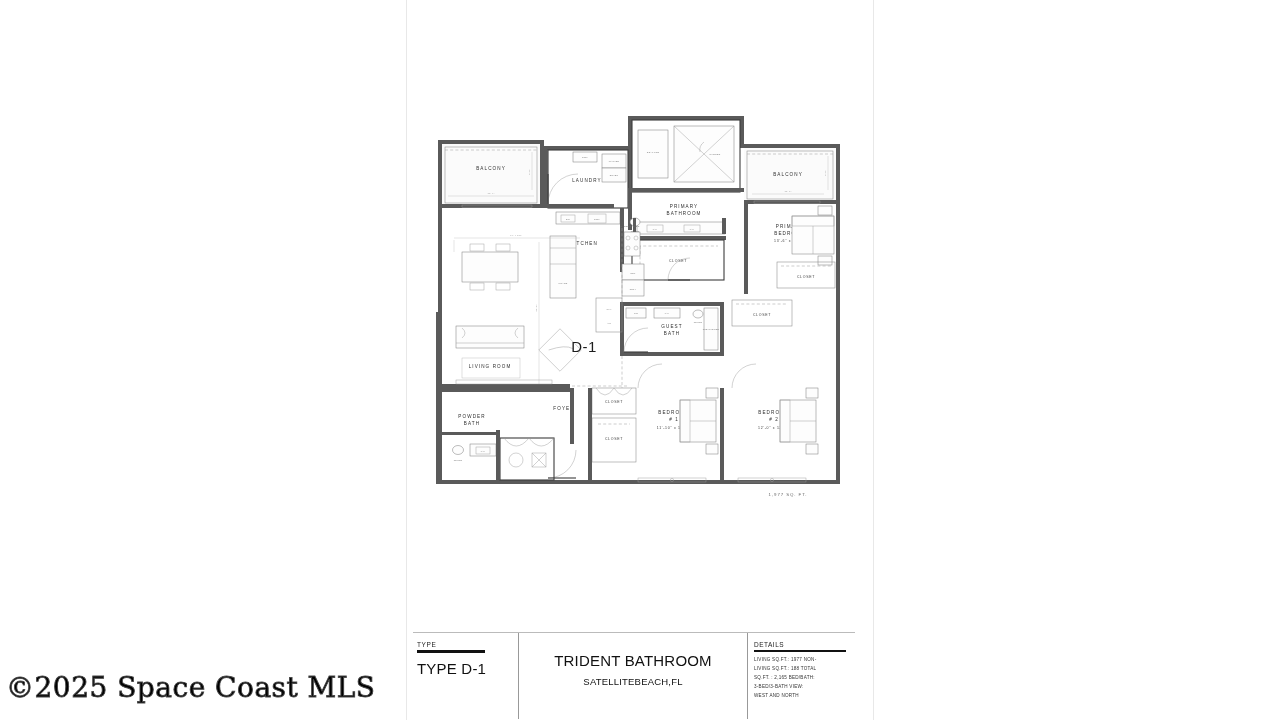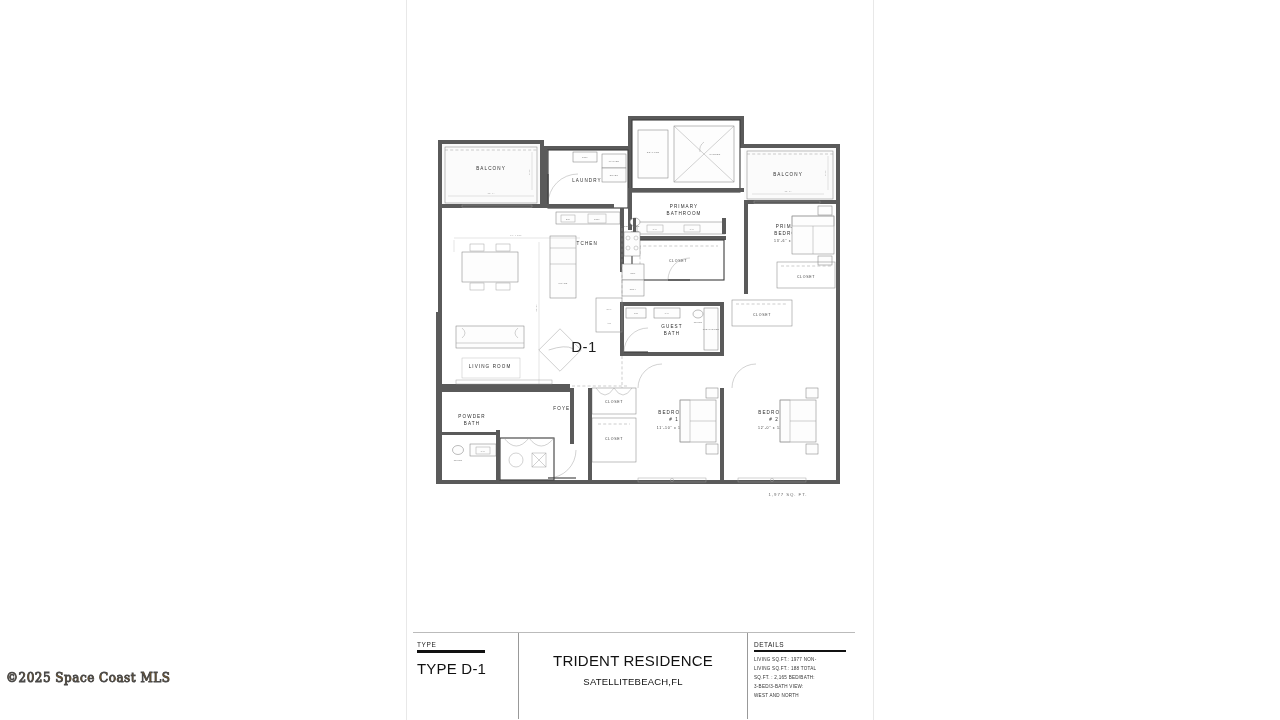--- a/index.html
+++ b/index.html
@@ -13,23 +13,23 @@
   .page-canvas{
     position:absolute;left:406px;top:0;width:468px;height:720px;
     background:#ffffff;
     border-left:1px solid #e8e8e8;
     border-right:1px solid #e8e8e8;
     box-sizing:border-box;
   }
   .watermark{
     position:absolute;left:6px;top:671px;
     font-family:"DejaVu Serif", serif;
-    font-size:12px;
+    font-size:28px;
     letter-spacing:0.5px;
-    color:#a16207;
+    color:#000000;
     -webkit-text-stroke:0.9px #4a4a4a;
     text-shadow:0 0 0 #555;
     white-space:nowrap;
     user-select:none;
   }
 
   
   .plan{
     position:absolute;left:432px;top:112px;width:412px;height:400px;
   }
@@ -418,21 +418,21 @@
 
 <div class="titleblock">
 
   <div class="tb-col tb-type">
     <div class="lbl">TYPE</div>
     <div class="rule"></div>
     <div class="big">TYPE D-1</div>
   </div>
 
   <div class="tb-col tb-name">
-    <div class="main">TRIDENT RESIDENCE</div>
+    <div class="main">TRIDENT BATHROOM</div>
     <div class="sub">SATELLITEBEACH,FL</div>
   </div>
 
   <div class="tb-col tb-details">
     <div class="dlbl">DETAILS</div>
     <div class="drule"></div>
     <div class="dline">LIVING SQ.FT.:  1977 NON-</div>
     <div class="dline">LIVING SQ.FT.:  188 TOTAL</div>
     <div class="dline">SQ.FT. :  2,165   BED/BATH:</div>
     <div class="dline">3-BED/3-BATH          VIEW:</div>

